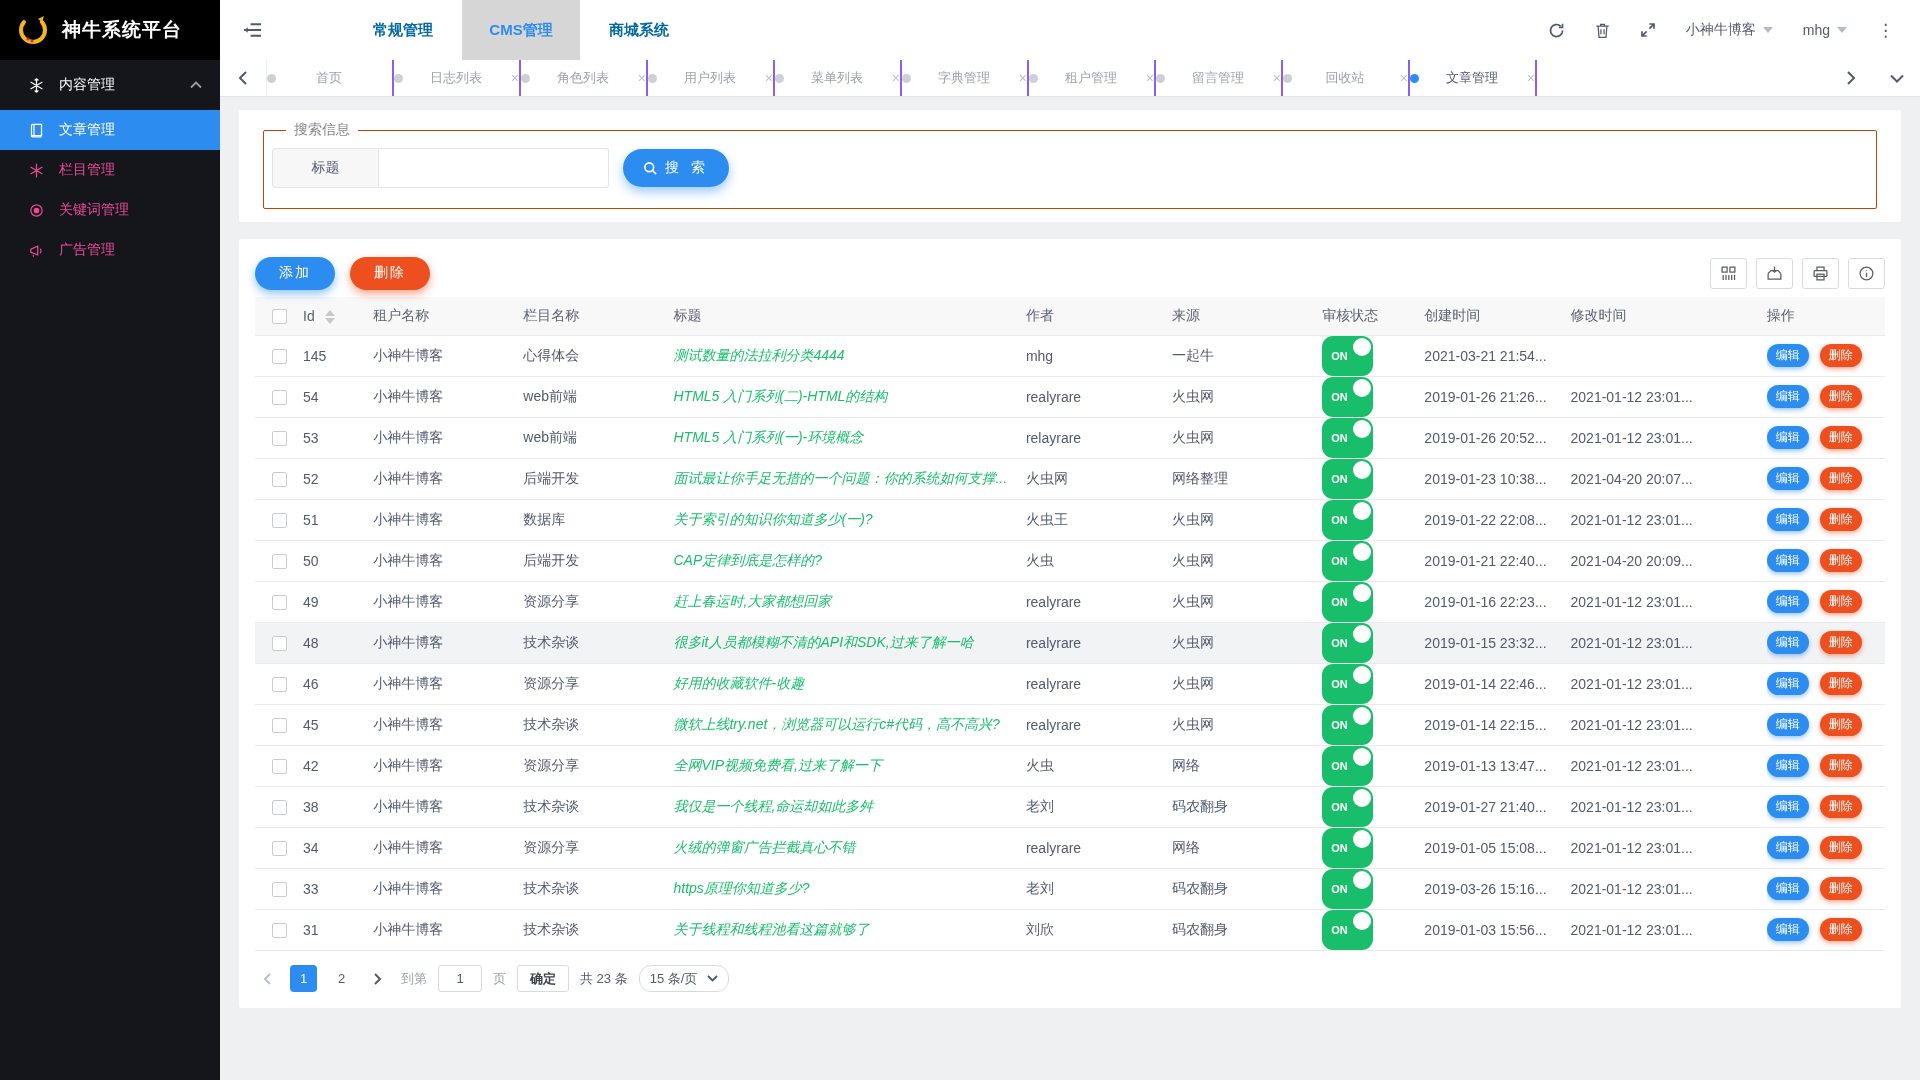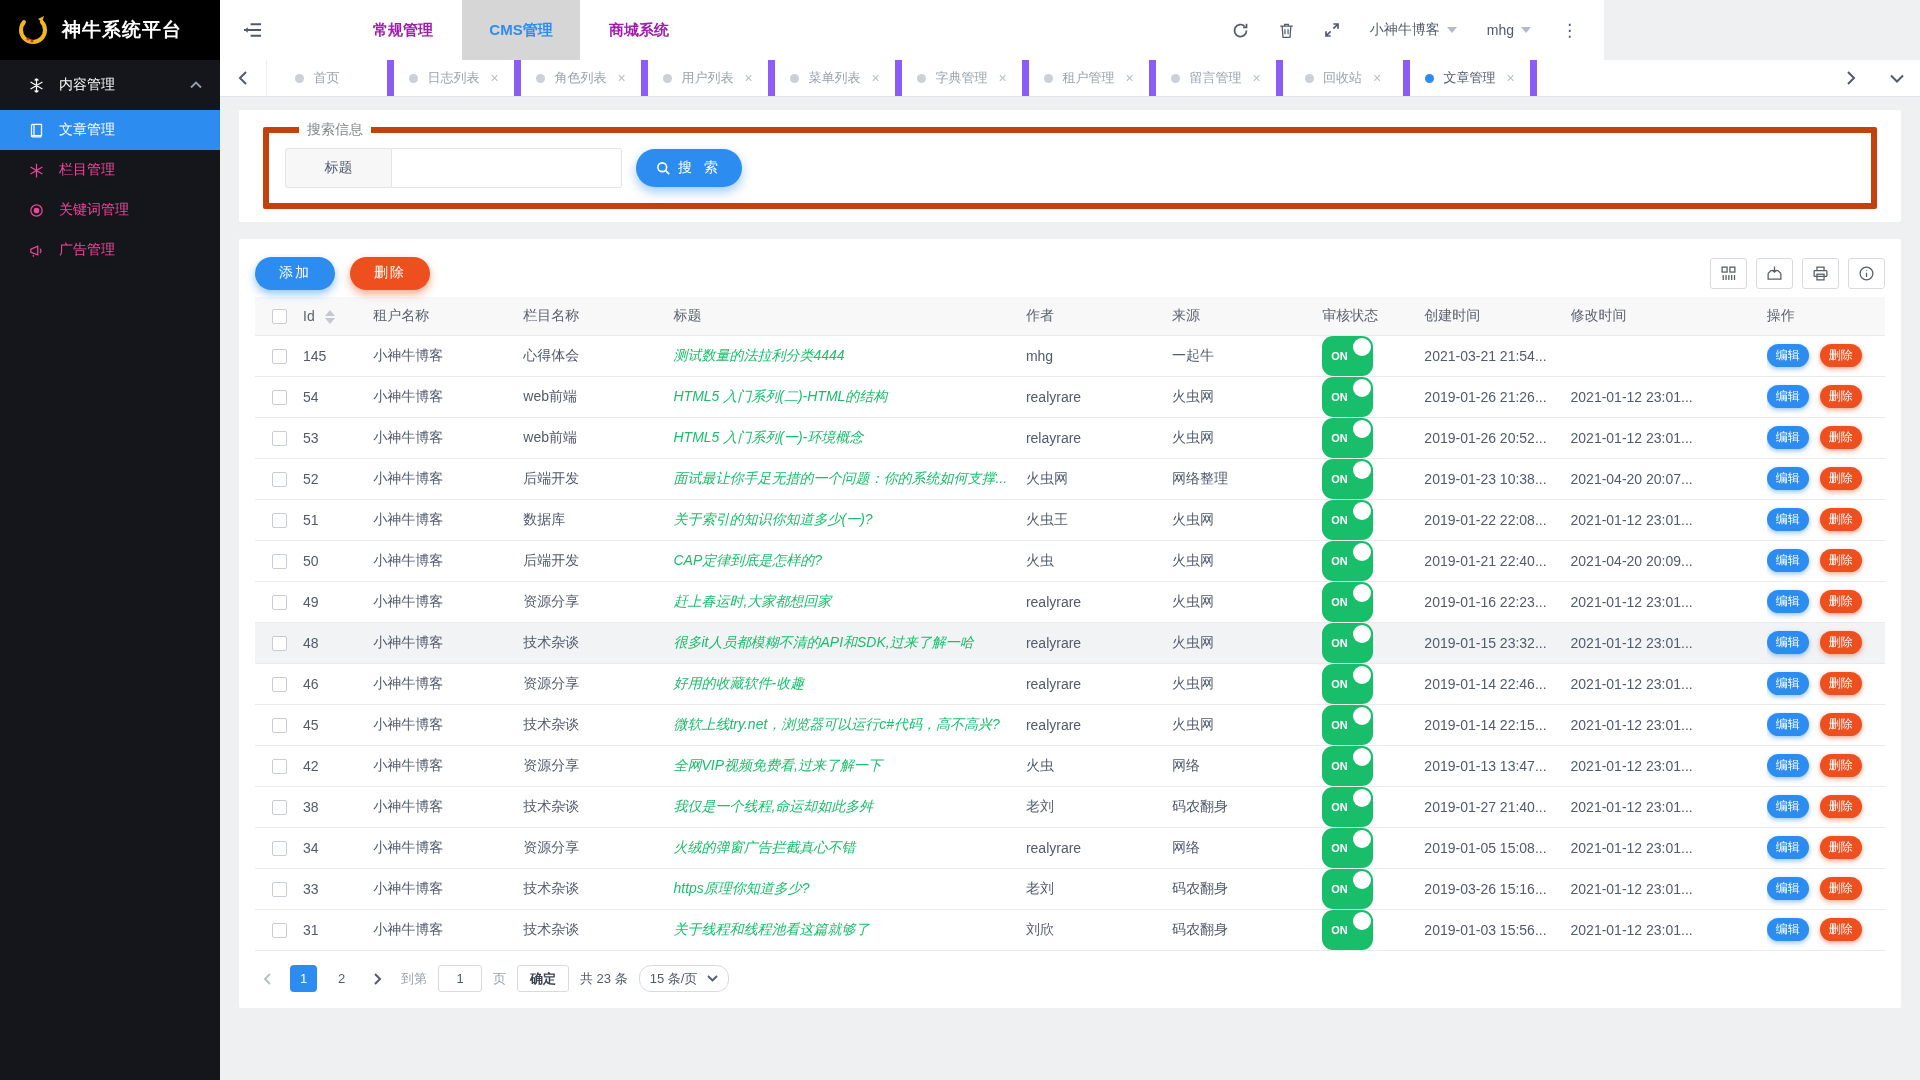--- a/index.html
+++ b/index.html
@@ -1,46 +1,46 @@
 <!DOCTYPE html>
 <html><head>
 <meta charset="utf-8">
 <style>
   * { margin:0; padding:0; box-sizing:border-box; }
   html,body { width:1920px; height:1080px; overflow:hidden;
     font-family:"Liberation Sans","DejaVu Sans",sans-serif; background:#eef0f2; }
 
   
-  .app-header { position:absolute; top:0; left:0; width:1604px; height:60px;
+  .app-header { position:absolute; top:0; left:0; width:1920px; height:60px;
     background:#fff; display:flex; align-items:stretch; z-index:10; }
   .brand { width:220px; background:#000; display:flex; align-items:center;
     gap:12px; padding-left:16px; flex:none; }
   .brand-title { color:#fff; font-size:19px; font-weight:bold; letter-spacing:1px; }
   .collapse-btn { width:64px; display:flex; align-items:center; justify-content:center;
     color:#515a6e; cursor:pointer; }
   .top-nav { display:flex; align-items:stretch; margin-left:60px; }
   .nav-item { min-width:118px; display:flex; align-items:center; justify-content:center;
-    font-size:15px; color:#a21caf; cursor:pointer; font-weight:bold; }
+    font-size:15px; color:#0369a1; cursor:pointer; font-weight:bold; }
   .nav-item.active { background:#d6d6d6; color:#2d8cf0; }
   .header-right { margin-left:auto; display:flex; align-items:center; gap:30px;
     padding-right:26px; color:#515a6e; }
   .hdr-icon { display:flex; align-items:center; cursor:pointer; color:#515a6e; }
   .dropdown { display:flex; align-items:center; gap:7px; font-size:14px; cursor:pointer; }
   .caret-down { width:0; height:0; border-left:5px solid transparent;
     border-right:5px solid transparent; border-top:6px solid #b4bac3; }
   .more-dots { font-size:17px; color:#515a6e; cursor:pointer; }
 
   
   .tab-bar { position:absolute; top:60px; left:220px; right:0; height:37px;
     background:#fff; border-bottom:1px solid #e2e4e8; display:flex; align-items:stretch; }
   .tab-scroll-btn { width:46px; display:flex; align-items:center; justify-content:center;
     color:#515a6e; cursor:pointer; flex:none; }
   .tabs { display:flex; flex:1; overflow:hidden; border-left:1px solid #eceef1; }
-  .tab { min-width:127px; display:flex; align-items:center; justify-content:center;
-    gap:9px; border-right:7px solid #8b5cf6; font-size:13px; color:#9aa3af; cursor:pointer; }
+  .tab { min-width:127px; display:flex; align-items:center; justify-content:space-between;
+    gap:9px; border-right:2px solid #8b5cf6; font-size:13px; color:#9aa3af; cursor:pointer; }
   .tab .dot { width:9px; height:9px; border-radius:50%; background:#ccd0d7; flex:none; }
   .tab.active { color:#515a6e; }
   .tab.active .dot { background:#2d8cf0; }
   .tab .close { color:#b9bfc8; font-size:14px; margin-left:2px; }
   .tab-bar-end { display:flex; align-items:stretch; flex:none; }
 
   
   .sidebar { position:absolute; top:60px; left:0; width:220px; bottom:0; background:#14161b; }
   .menu-group-header { height:50px; display:flex; align-items:center; gap:15px;
     padding:0 18px 0 28px; color:#fafafa; font-size:14px; cursor:pointer; }
@@ -50,22 +50,22 @@
   .menu-item.active { background:#2d8cf0; color:#fff; }
   .menu-item .mi-icon, .menu-group-header .gi-icon { width:16px; display:flex; justify-content:center; }
 
   
   .main { position:absolute; top:97px; left:220px; width:1700px; bottom:0;
     background:#eef0f2; padding:13px 19px; }
   .card { background:#fff; border-radius:2px; }
 
   
   .search-card { height:112px; padding:11px 14px; margin-bottom:17px; }
-  .search-fieldset { border:6px solid #c2410c; border-radius:2px; height:88px;
-    padding:0 16px; margin:0 10px; }
+  .search-fieldset { border:1px solid #c2410c; border-radius:2px; height:88px;
+    padding:0 8px; margin:0 10px; }
   .search-fieldset legend { font-size:14px; color:#83868c; padding:0 8px; margin-left:14px; }
   .form-row { display:flex; align-items:center; margin-top:9px; }
   .field-label { width:107px; height:40px; background:#f7f7f8; border:1px solid #e2e4e8;
     display:flex; align-items:center; justify-content:center; font-size:14px;
     color:#515a6e; border-radius:3px 0 0 3px; }
   .field-input { width:230px; height:40px; border:1px solid #e2e4e8; border-left:none;
     border-radius:0 3px 3px 0; outline:none; padding:0 10px; font-size:14px; color:#515a6e; }
   .search-btn { margin-left:14px; height:38px; padding:0 20px; border:none;
     background:#2d8cf0; color:#fff; border-radius:19px; font-size:14px;
     display:flex; align-items:center; gap:7px; cursor:pointer;

